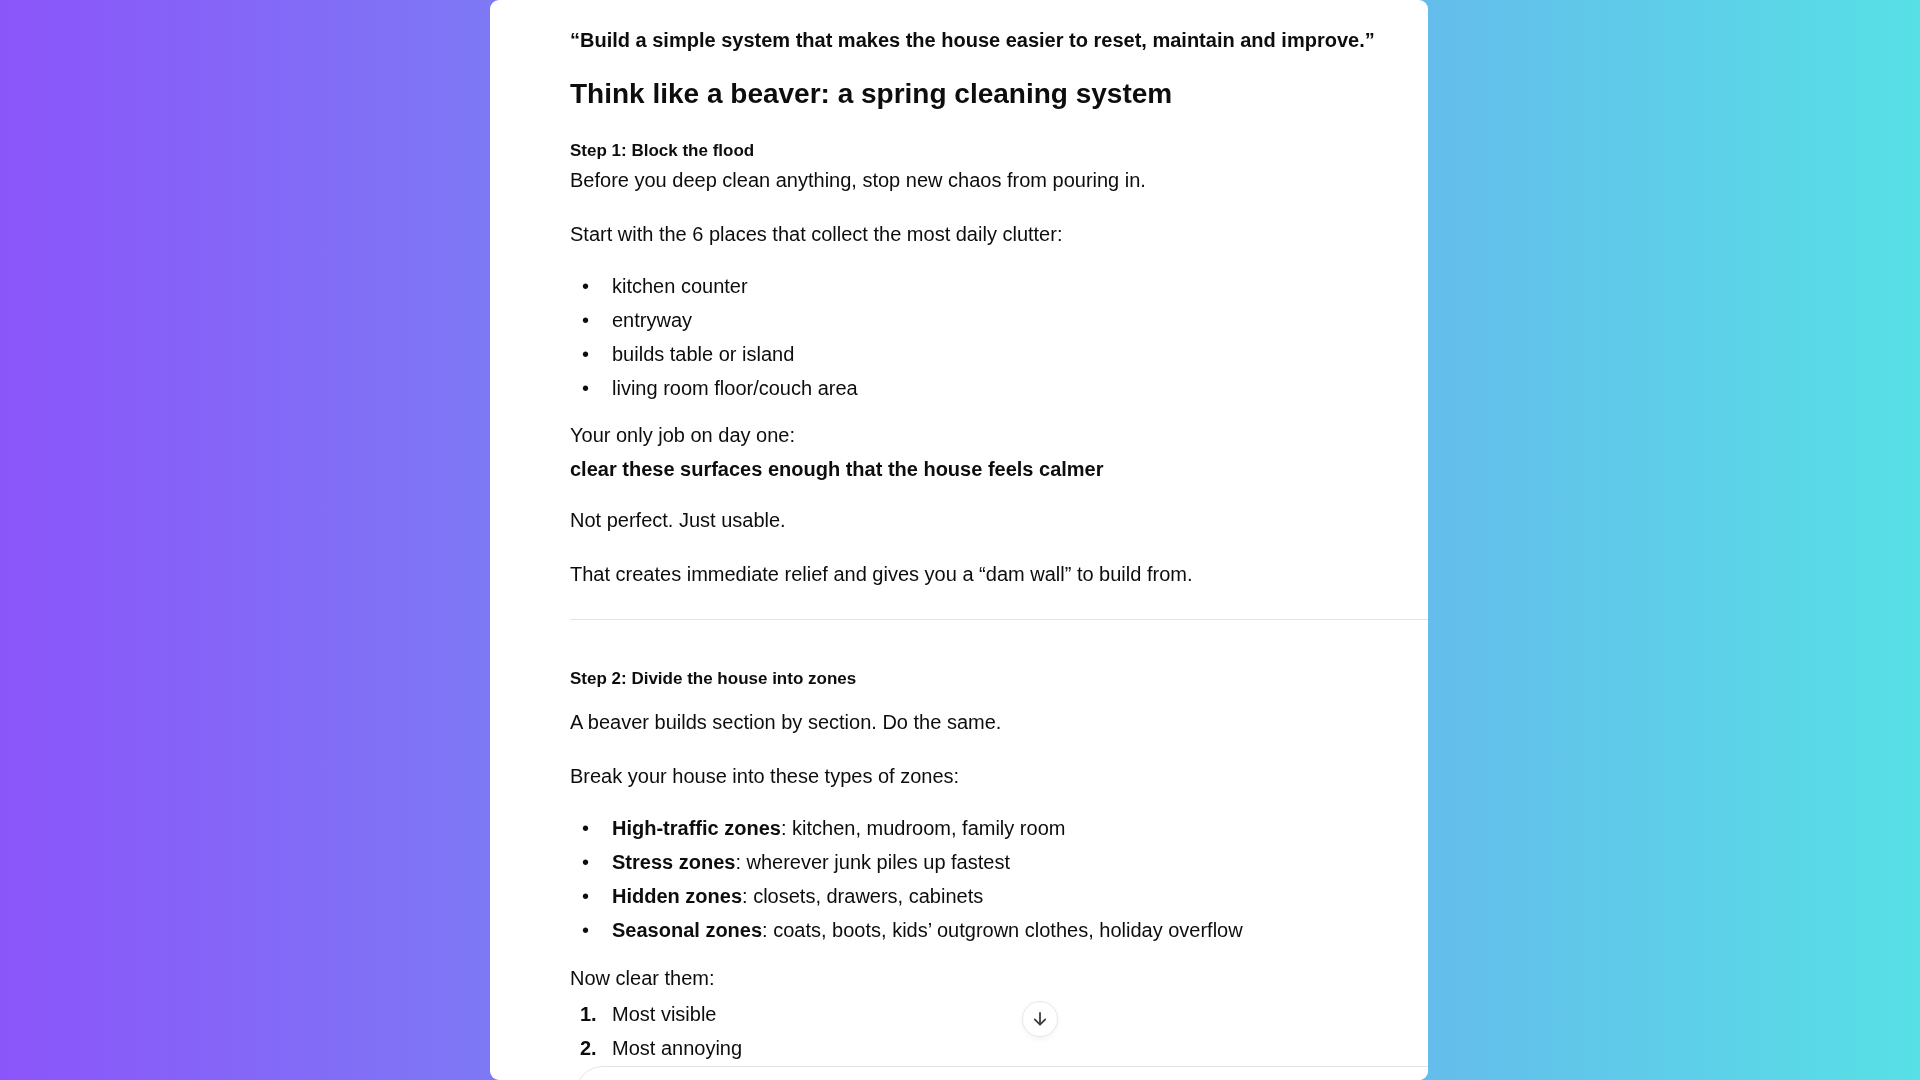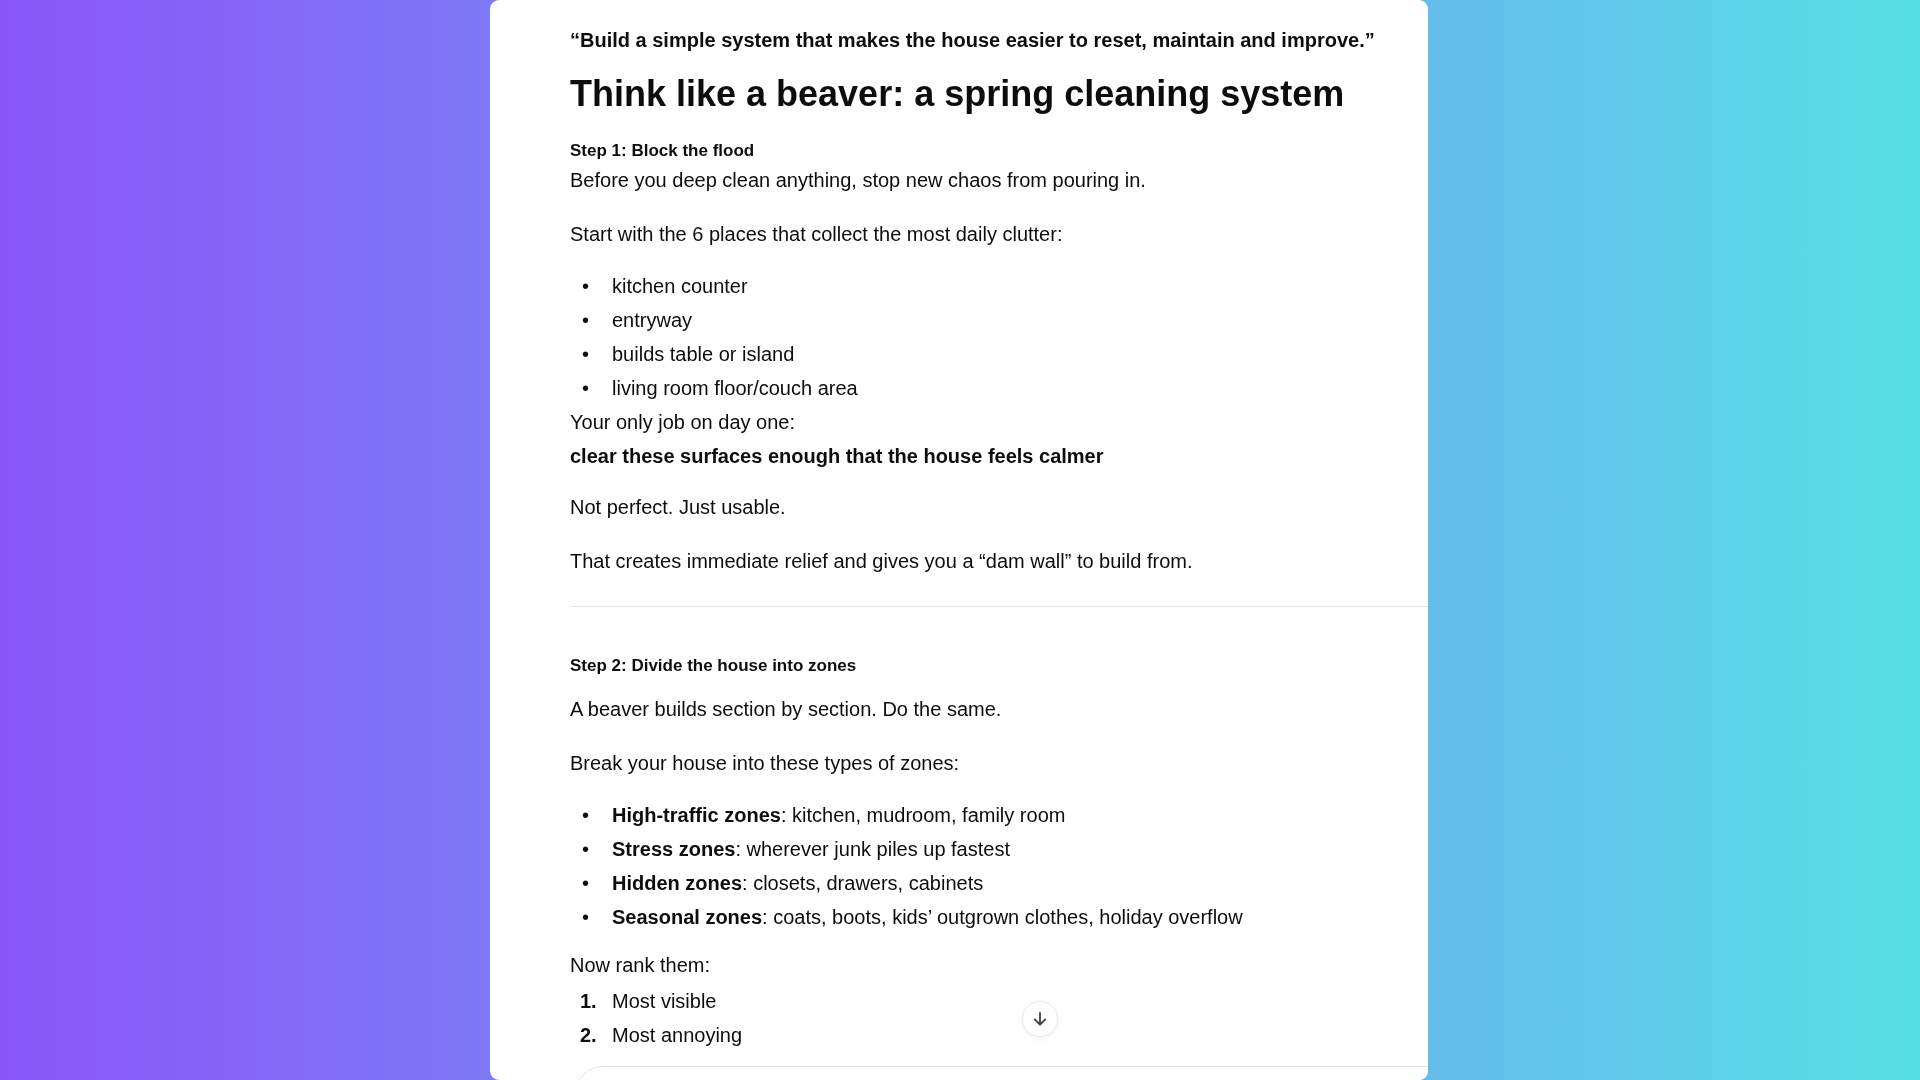--- a/index.html
+++ b/index.html
@@ -21,29 +21,29 @@
   .content {
     position: absolute;
     left: 80px; right: 0; top: 0;
     color: var(--text, #0d0d0d);
     font-size: 20px;
     line-height: 28px;
   }
 
   .quote { margin-top: 26px; font-weight: 700; }
 
-  h1.doc-title { margin-top: 22px; font-size: 36px; line-height: 36px; font-weight: 700; }
+  h1.doc-title { margin-top: 22px; font-size: 28px; line-height: 36px; font-weight: 700; }
 
   h2.step-heading { font-size: 17px; line-height: 30px; font-weight: 700; }
   h2.step1 { margin-top: 24px; }
   h2.step2 { margin-top: 44px; }
 
   p.p-before   { margin-top: 0; }
   p.p-start    { margin-top: 26px; }
-  p.p-job      { margin-top: 3px; line-height: 34px; }
+  p.p-job      { margin-top: 16px; line-height: 34px; }
   p.p-job .job-bold { font-weight: 700; }
   p.p-notperf  { margin-top: 20px; }
   p.p-creates  { margin-top: 26px; }
   p.p-beaver   { margin-top: 14px; }
   p.p-break    { margin-top: 26px; }
   p.p-rank     { margin-top: 20px; }
 
   ul.doc-list { margin-top: 24px; list-style: none; }
   ul.doc-list li {
     position: relative;
@@ -138,21 +138,21 @@
 
     <p class="p-break">Break your house into these types of zones:</p>
 
     <ul class="doc-list">
       <li><span class="zone-term">High-traffic zones</span><span>: kitchen, mudroom, family room</span></li>
       <li><span class="zone-term">Stress zones</span><span>: wherever junk piles up fastest</span></li>
       <li><span class="zone-term">Hidden zones</span><span>: closets, drawers, cabinets</span></li>
       <li><span class="zone-term">Seasonal zones</span><span>: coats, boots, kids’ outgrown clothes, holiday overflow</span></li>
     </ul>
 
-    <p class="p-rank">Now rank them:</p>
+    <p class="p-rank">Now clear them:</p>
 
     <ol class="rank-list">
       <li><span class="rank-num">1.</span><span>Most visible</span></li>
       <li><span class="rank-num">2.</span><span>Most annoying</span></li>
     </ol>
 
   </div>
 
   <div class="composer"></div>
 

